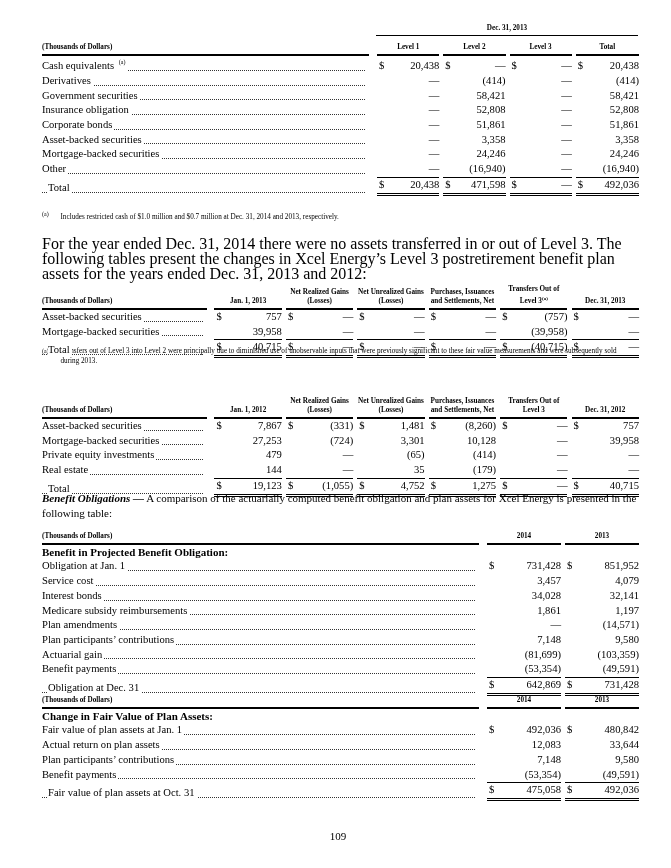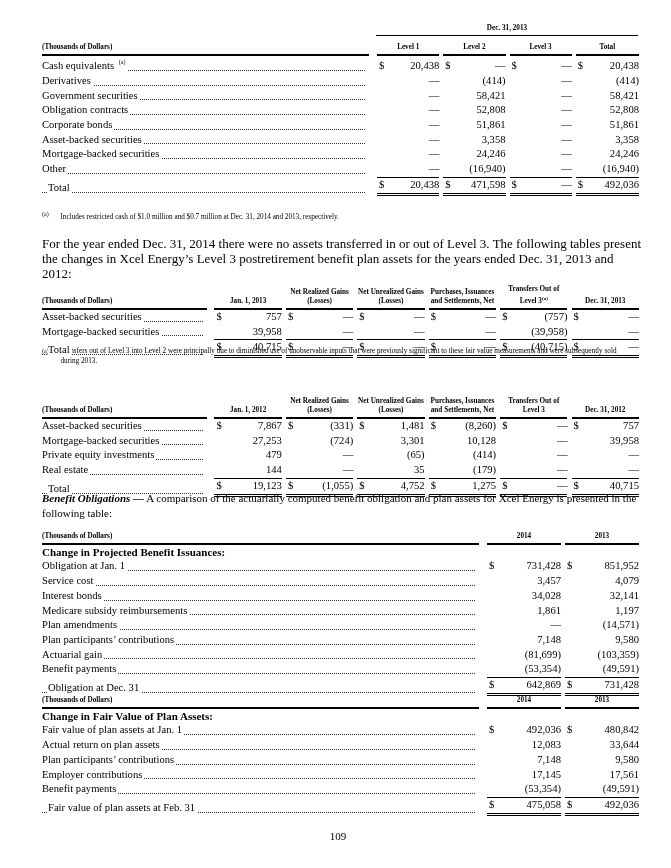--- a/index.html
+++ b/index.html
@@ -96,21 +96,21 @@
         <td class="cur c"></td>
         <td class="num c">58,421</td>
         <td></td>
         <td class="cur c"></td>
         <td class="num c">—</td>
         <td></td>
         <td class="cur c"></td>
         <td class="num c">58,421</td>
       </tr>
       <tr>
-        <td class="lbl"><span class="t">Obligation contracts</span><span class="dots"></span></td>
+        <td class="lbl"><span class="t">Insurance obligation</span><span class="dots"></span></td>
         <td></td>
         <td class="cur c"></td>
         <td class="num c">—</td>
         <td></td>
         <td class="cur c"></td>
         <td class="num c">52,808</td>
         <td></td>
         <td class="cur c"></td>
         <td class="num c">—</td>
         <td></td>
@@ -193,21 +193,21 @@
         <td class="num c">492,036</td>
       </tr>
     </tbody>
 </table>
 
 <div class="abs fn" style="left:42px; top:211px; width:600px;">
   <sup>(a)</sup>
   <span style="margin-left:10px;">Includes restricted cash of $1.0 million and $0.7 million at Dec. 31, 2014 and 2013, respectively.</span>
 </div>
 
-<p class="abs" style="left:42px; top:236px; width:600px; font-size:13px; line-height:15px;">For the year ended Dec. 31, 2014 there were no assets transferred in or out of Level 3.  The following tables present the changes in Xcel Energy’s Level 3 postretirement benefit plan assets for the years ended Dec. 31, 2013 and 2012:</p>
+<p class="abs" style="left:42px; top:236px; width:600px; font-size:16px; line-height:15px;">For the year ended Dec. 31, 2014 there were no assets transferred in or out of Level 3.  The following tables present the changes in Xcel Energy’s Level 3 postretirement benefit plan assets for the years ended Dec. 31, 2013 and 2012:</p>
 
 <table id="t2" style="left:42px; top:270px; width:597px;">
   <colgroup>
     <col style="width:162px">
       <col style="width:7px">
     <col style="width:10px">
       <col style="width:56px">
       <col class="gap">
     <col style="width:10px">
       <col style="width:56px">
@@ -473,21 +473,21 @@
   </colgroup>
   <tbody id="t4body">
       <tr class="hl">
         <td class="hdr hdr-left c">(Thousands of Dollars)</td>
         <td></td>
         <td class="hdr c" colspan="2" style="white-space: normal; height: 13px;"><span>2014</span></td>
         <td></td>
         <td class="hdr c" colspan="2" style="white-space: normal; height: 13px;"><span>2013</span></td>
       </tr>
       <tr>
-        <td class="sec" colspan="7">Change in Projected Benefit Issuances:</td>
+        <td class="sec" colspan="7">Benefit in Projected Benefit Obligation:</td>
       </tr>
       <tr>
         <td class="lbl"><span class="t">Obligation at Jan. 1</span><span class="dots"></span></td>
         <td></td>
         <td class="cur c">$</td>
         <td class="num c">731,428</td>
         <td></td>
         <td class="cur c">$</td>
         <td class="num c">851,952</td>
       </tr>
@@ -608,39 +608,30 @@
       <tr>
         <td class="lbl"><span class="t">Plan participants’ contributions</span><span class="dots"></span></td>
         <td></td>
         <td class="cur c"></td>
         <td class="num c">7,148</td>
         <td></td>
         <td class="cur c"></td>
         <td class="num c">9,580</td>
       </tr>
       <tr>
-        <td class="lbl"><span class="t">Employer contributions</span><span class="dots"></span></td>
-        <td></td>
-        <td class="cur c"></td>
-        <td class="num c">17,145</td>
-        <td></td>
-        <td class="cur c"></td>
-        <td class="num c">17,561</td>
-      </tr>
-      <tr>
         <td class="lbl"><span class="t">Benefit payments</span><span class="dots"></span></td>
         <td></td>
         <td class="cur c"></td>
         <td class="num c">(53,354)</td>
         <td></td>
         <td class="cur c"></td>
         <td class="num c">(49,591)</td>
       </tr>
       <tr class="tot">
-        <td class="lbl ind"><span class="t">Fair value of plan assets at Feb. 31</span><span class="dots"></span></td>
+        <td class="lbl ind"><span class="t">Fair value of plan assets at Oct. 31</span><span class="dots"></span></td>
         <td></td>
         <td class="cur c">$</td>
         <td class="num c">475,058</td>
         <td></td>
         <td class="cur c">$</td>
         <td class="num c">492,036</td>
       </tr>
     </tbody>
 </table>
 

